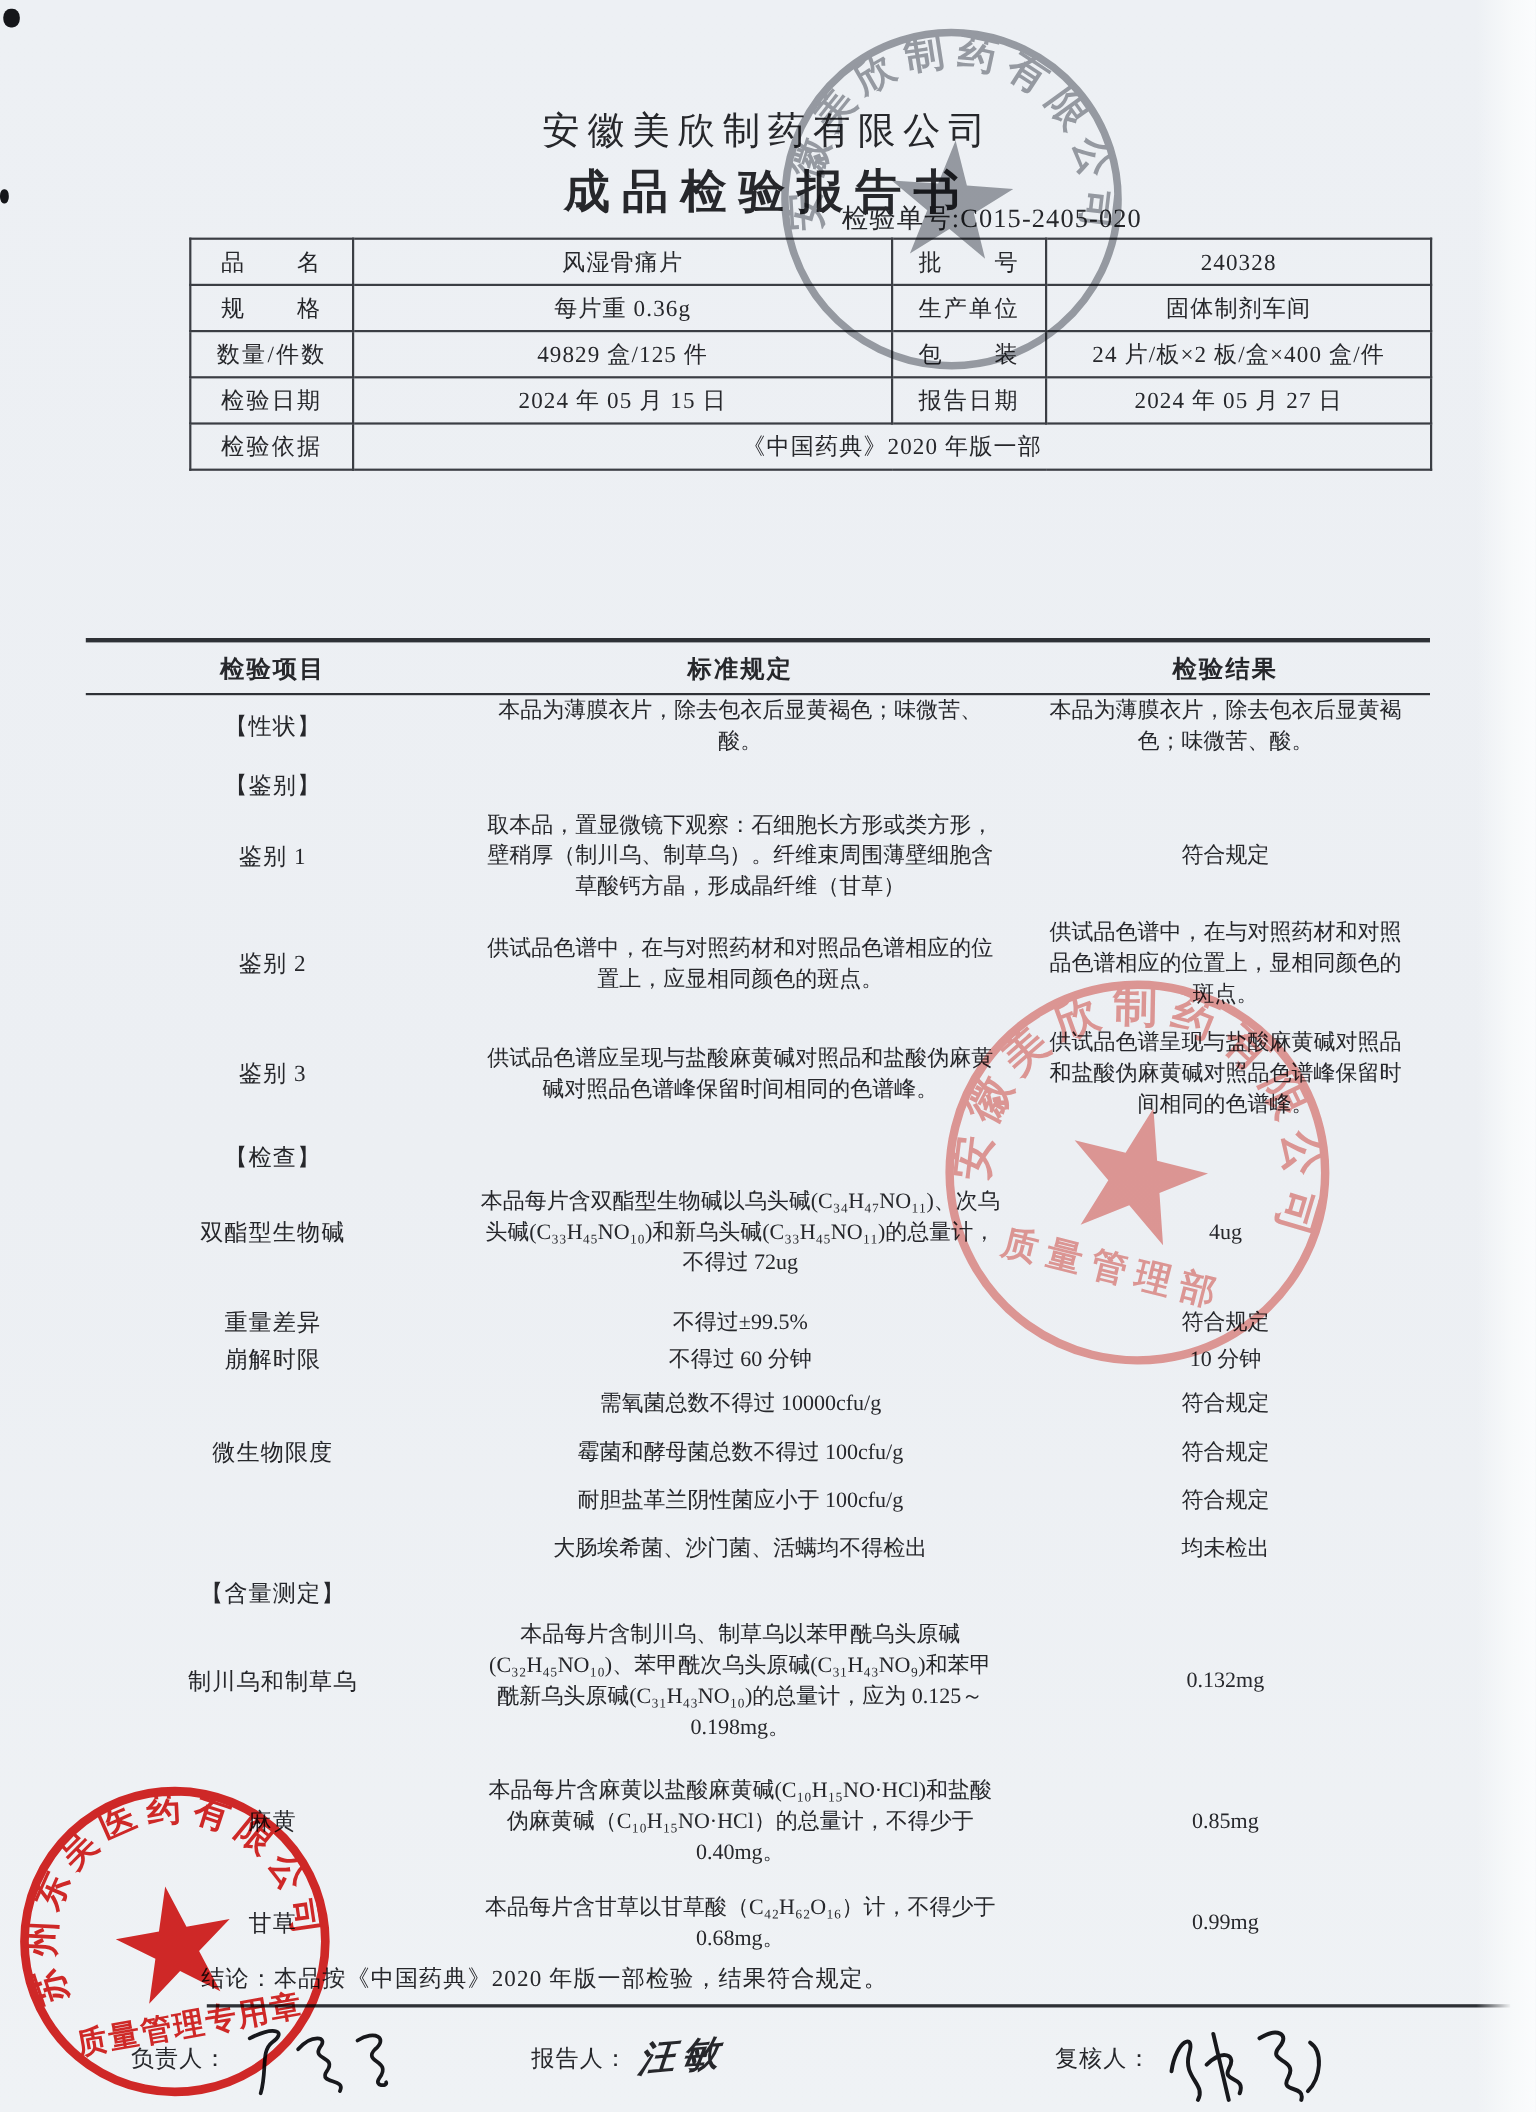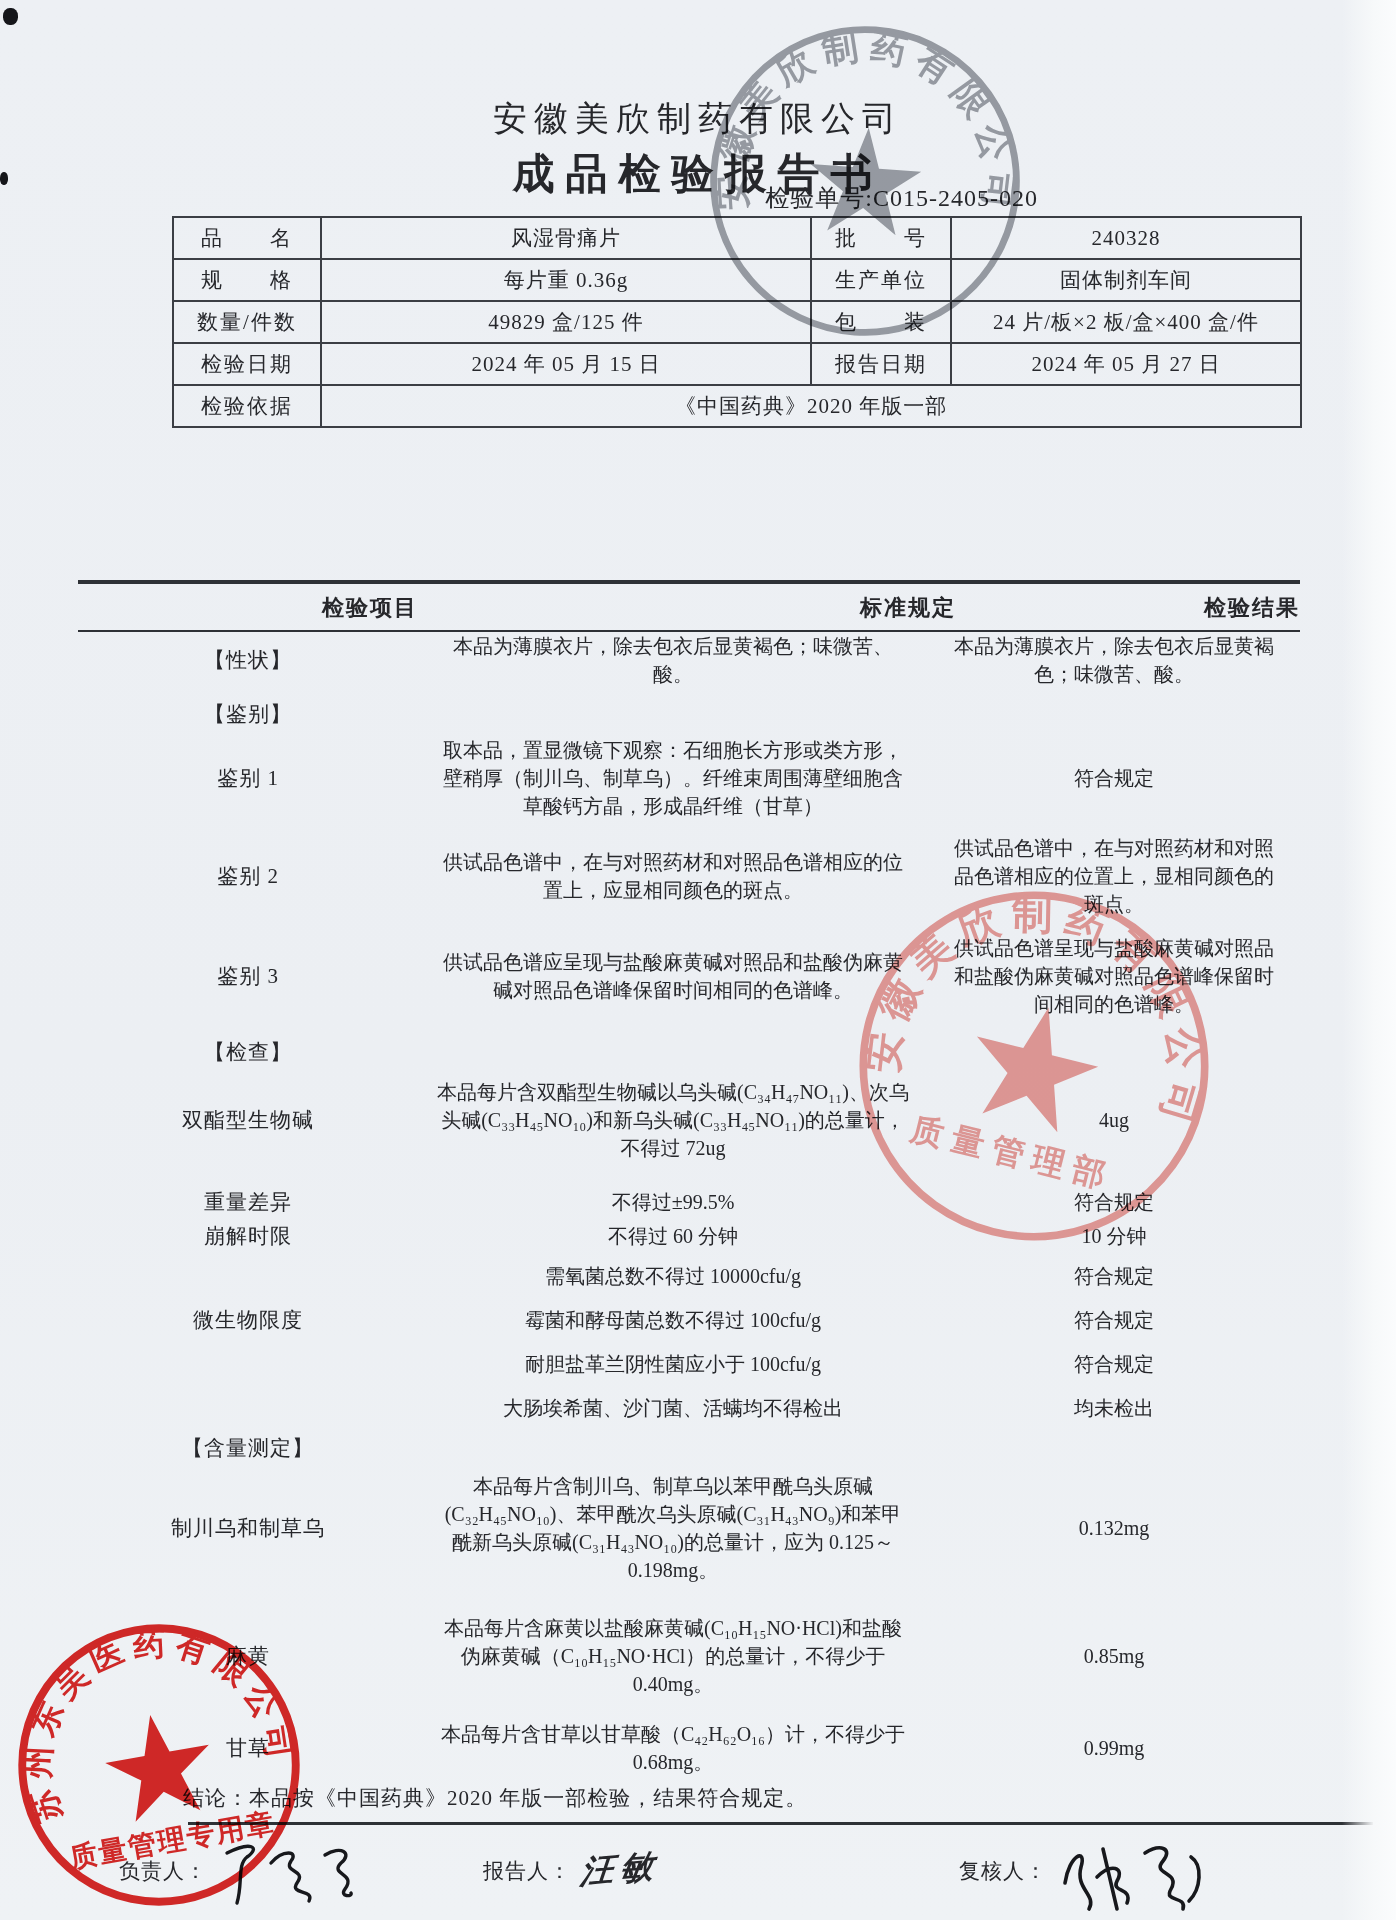--- a/index.html
+++ b/index.html
@@ -26,21 +26,21 @@
   
   table.info{border-collapse:collapse;margin:14px 0 0 172px;table-layout:fixed;width:1128px;}
   table.info td{border:2px solid #3b3e44;height:40px;text-align:center;
     font-size:21px;padding:0 4px;letter-spacing:1px;}
   table.info td.lbl{letter-spacing:2px;}
 
   
   .results{margin:152px 0 0 78px;width:1222px;}
   .rhead{display:grid;grid-template-columns:340px 510px 1fr;
     border-top:4px solid #2e3136;border-bottom:2px solid #2e3136;
-    font-size:22px;font-weight:700;text-align:right;padding:9px 0 7px;letter-spacing:2px;gap:28px;}
+    font-size:22px;font-weight:700;text-align:center;padding:9px 0 7px;letter-spacing:2px;}
   .rrow{display:grid;grid-template-columns:340px 510px 1fr;align-items:center;}
   .ritem{text-align:center;font-size:21px;letter-spacing:1px;}
   .rstd,.rres{text-align:center;font-size:20px;line-height:28px;padding:0 18px;}
   .mb4{margin-bottom:4px;}.mb6{margin-bottom:6px;}.mb8{margin-bottom:8px;}
   .mb10{margin-bottom:10px;}.mb12{margin-bottom:12px;}.mb14{margin-bottom:14px;}
   .mb16{margin-bottom:16px;}.mb20{margin-bottom:20px;}.mb22{margin-bottom:22px;}
   .mb26{margin-bottom:26px;}.mb30{margin-bottom:30px;}
   .micro{grid-template-columns:340px 1fr;}
   .subrow{display:grid;grid-template-columns:510px 1fr;align-items:center;padding:8px 0;}
   .subrow .rstd,.subrow .rres{padding:0 18px;text-align:center;}

